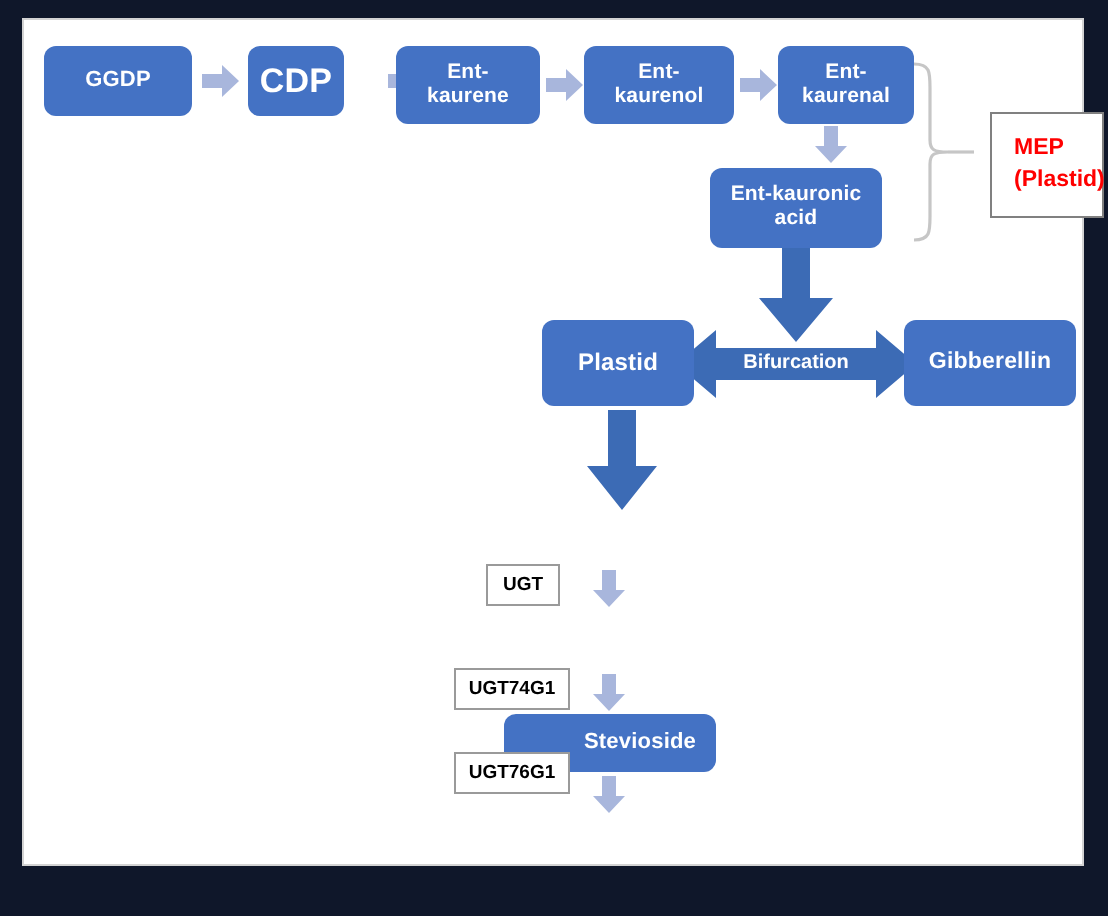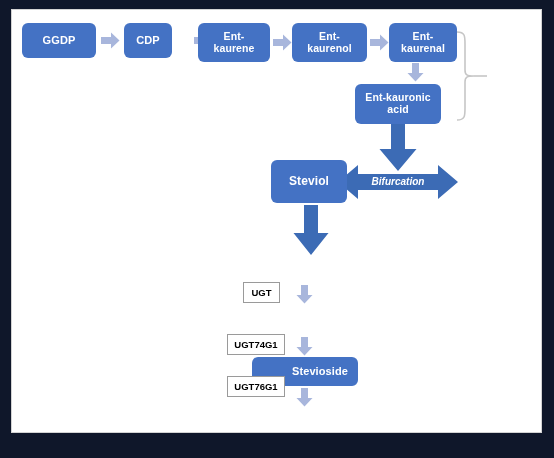--- a/index.html
+++ b/index.html
@@ -91,38 +91,37 @@
   }
   #bifurcation-label{
     position:absolute;
     z-index:6;
     color:#ffffff;
     font-weight:bold;
     font-size:10px;
     text-align:center;
     width:82px;
     pointer-events:none;
-    font-style:italic;
   }
 </style>
 </head>
 <body>
 
 <div id="figure">
   <div id="frame"></div>
 
   <div class="node" style="left:22px;top:23px;width:74px;height:35px;font-size:11px;">
     <span>GGDP</span>
   </div>
 
   <svg class="arrow-r" style="left:101px;top:32px;" width="19" height="17" viewBox="0 0 19 17">
     <path d="M0 5 L10 5 L10 0.5 L18.5 8.5 L10 16.5 L10 12 L0 12 Z" fill="#A8B6DC"></path>
   </svg>
 
-  <div class="node" style="left:124px;top:23px;width:48px;height:35px;font-size:11px;">
+  <div class="node" style="left:124px;top:23px;width:48px;height:35px;font-size:17px;">
     <span>CDP</span>
   </div>
 
   <svg class="arrow-r" style="left:194px;top:32px;" width="19" height="17" viewBox="0 0 19 17">
     <path d="M0 5 L10 5 L10 0.5 L18.5 8.5 L10 16.5 L10 12 L0 12 Z" fill="#A8B6DC"></path>
   </svg>
 
   <div class="node" style="left:198px;top:23px;width:72px;height:39px;font-size:10.5px;">
     <span>
       <span>Ent-</span>
@@ -162,34 +161,41 @@
       <span class="l2">acid</span>
     </span>
   </div>
 
   <svg id="bracket" style="left:455px;top:30px;" width="46" height="92" viewBox="0 0 46 92">
     <path d="M2 2 C 10 2, 10 6, 10 14 L10 40 C10 45, 12 46, 19 46
              C12 46, 10 47, 10 52 L10 78 C10 86, 10 90, 2 90" fill="none" stroke="#C6C6C6" stroke-width="1.6"></path>
     <line x1="19" y1="46" x2="32" y2="46" stroke="#C6C6C6" stroke-width="1.6"></line>
   </svg>
 
+  <div id="mep-box" style="left:495px;top:56px;width:57px;height:53px;">
+    <span>MEP</span>
+    <span>(Plastid)</span>
+  </div>
 
   <svg class="big-arrow" style="left:378px;top:122px;" width="40" height="50" viewBox="0 0 40 50">
     <path d="M13 0 L27 0 L27 27 L38.5 27 L20 49 L1.5 27 L13 27 Z" fill="#3C6BB5"></path>
   </svg>
 
   <div class="node" style="left:271px;top:160px;width:76px;height:43px;font-size:12px;">
-    <span>Steviol</span>
+    <span>Plastid</span>
   </div>
 
   <svg class="big-arrow" style="left:338px;top:161px;" width="120" height="42" viewBox="0 0 120 42">
     <path d="M0 21 L20 4 L20 13 L100 13 L100 4 L120 21 L100 38 L100 29 L20 29 L20 38 Z" fill="#3C6BB5"></path>
   </svg>
   <div id="bifurcation-label" style="left:357px;top:176px;">Bifurcation</div>
 
+  <div class="node" style="left:452px;top:160px;width:86px;height:43px;font-size:11.5px;">
+    <span>Gibberellin</span>
+  </div>
 
   <svg class="big-arrow" style="left:292px;top:205px;" width="38" height="51" viewBox="0 0 38 51">
     <path d="M12 0 L26 0 L26 28 L36.5 28 L19 50 L1.5 28 L12 28 Z" fill="#3C6BB5"></path>
   </svg>
 
 
 
   <svg class="arrow-d" style="left:296px;top:285px;" width="17" height="19" viewBox="0 0 17 19">
     <path d="M5 0 L12 0 L12 10 L16.5 10 L8.5 18.5 L0.5 10 L5 10 Z" fill="#A8B6DC"></path>
   </svg>

